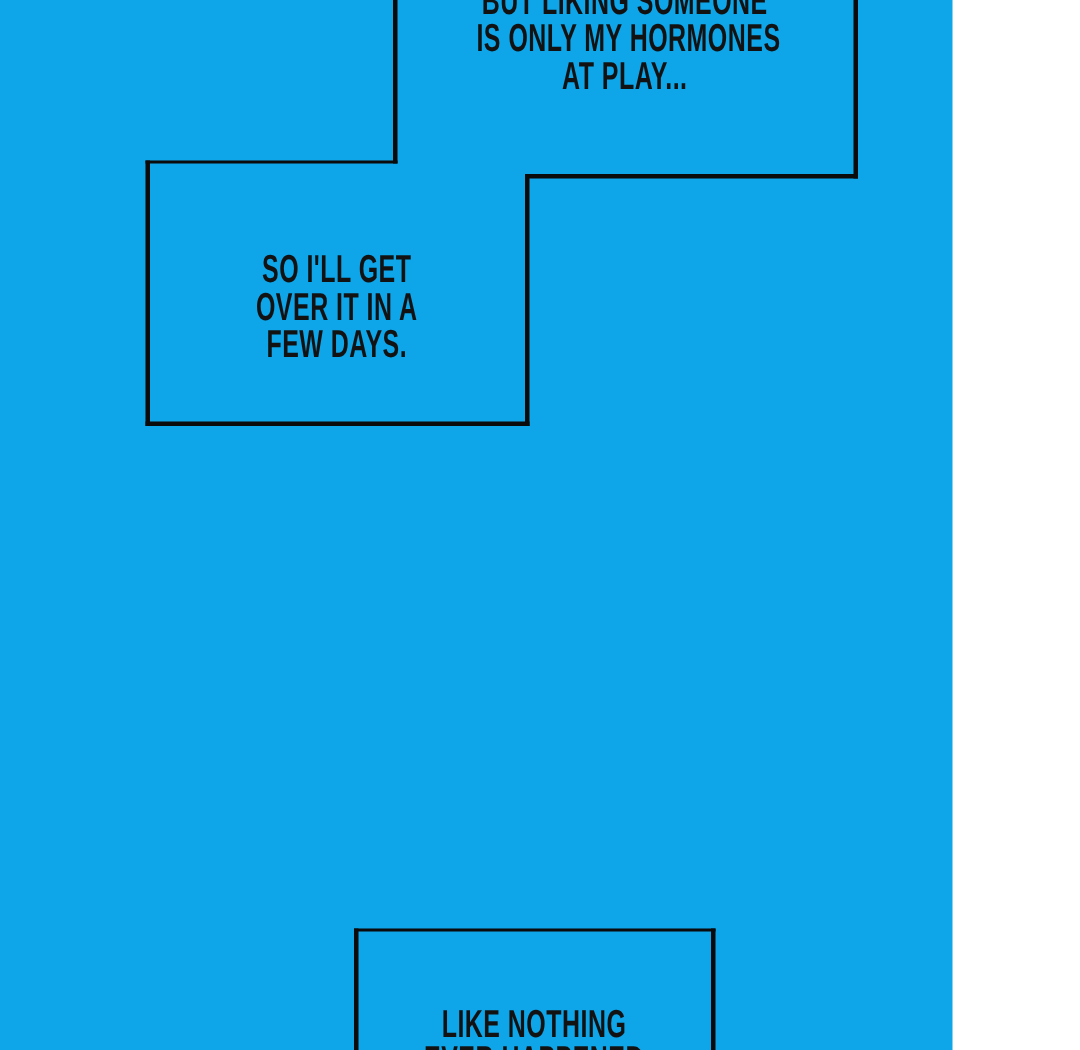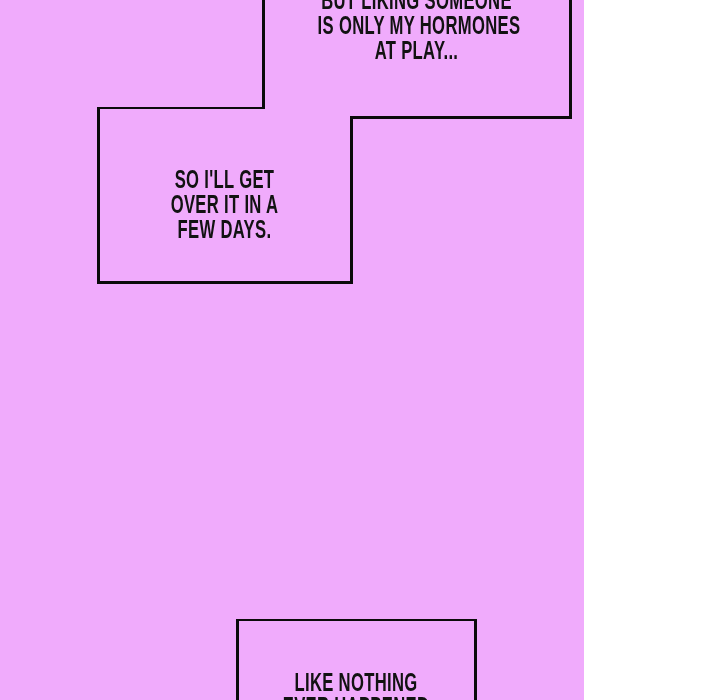--- a/index.html
+++ b/index.html
@@ -1,21 +1,21 @@
 <!DOCTYPE html>
 <html><head>
 <meta charset="utf-8">
 <style>
   html, body { margin: 0; padding: 0; background: #ffffff; }
   .stage {
     position: relative;
-    width: 584px;
+    width: 635px;
     height: 700px;
     overflow: hidden;
-    background: #f0abfc;
+    background: #0ea5e9;
     font-family: "Liberation Sans", sans-serif;
   }
   
   .seg { position: absolute; background: #0b0b0b; }
 
   
   .speech {
     position: absolute;
     text-align: center;
     color: #121212;

